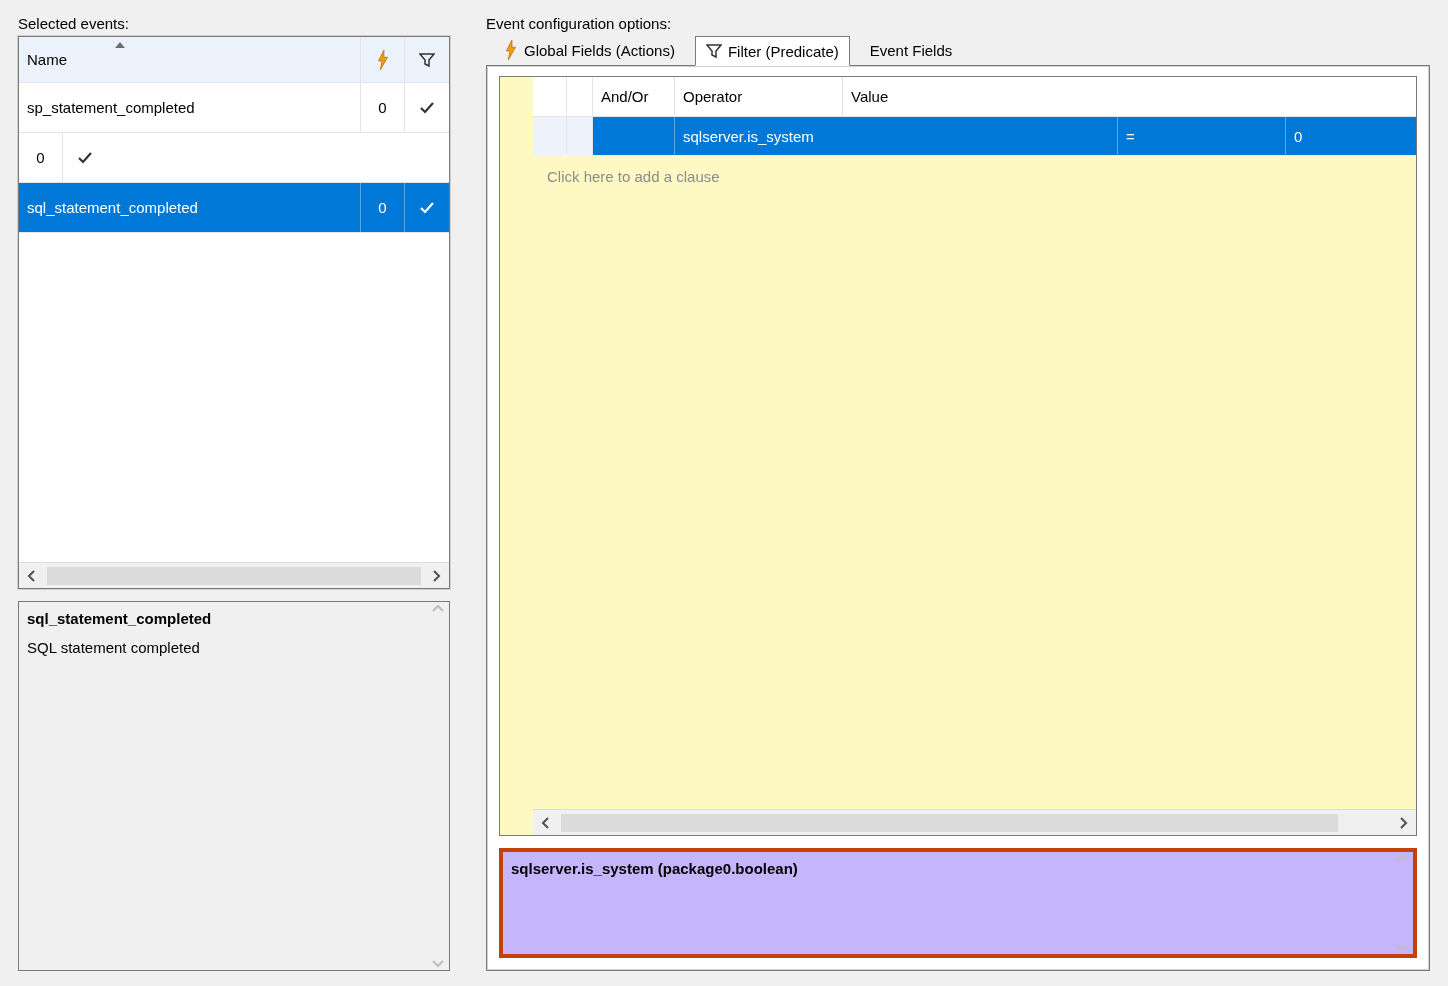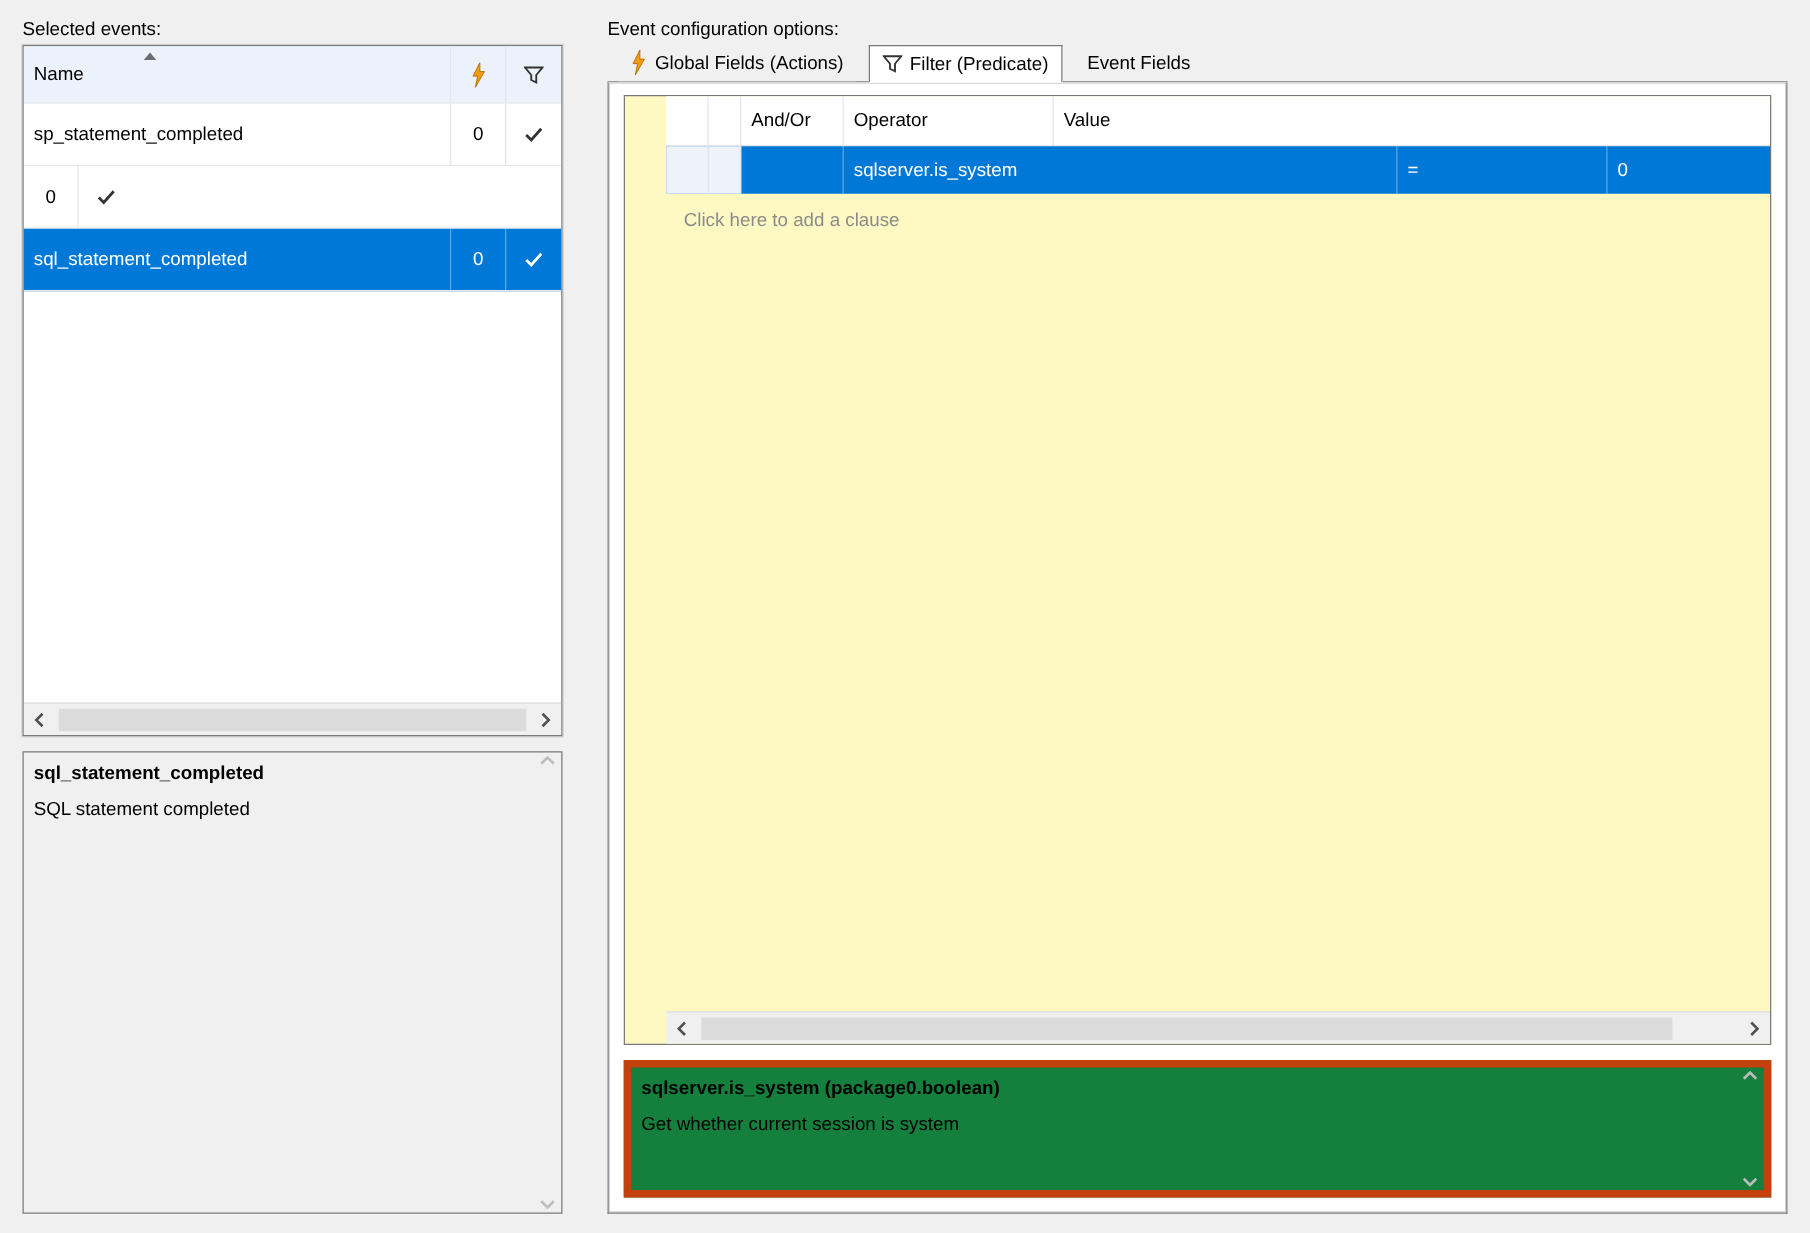--- a/index.html
+++ b/index.html
@@ -209,22 +209,22 @@
     border-right: 1px solid #e2e6ec;
   }
   .pg-row.add {
     height: 42px;
     color: #8b8b8b;
   }
   .pg-row.add .pg-cell { border-right: none; }
   .pg-body { flex: 1; }
   .pred-desc {
     margin-top: 12px;
-    border: 6px solid #c2410c;
-    background: #15803d;
+    border: 4px solid #c2410c;
+    background: #c4b5fd;
     padding: 8px 24px 8px 8px;
     height: 110px;
     position: relative;
   }
   
   .bolt-icon {
     width: 14px; height: 20px;
   }
   svg { display: block; }
 </style>
@@ -368,21 +368,20 @@
           <div class="hscroll-btn">
             <svg width="10" height="12" viewBox="0 0 10 12">
                 <path d="M3 1 L8 6 L3 11" fill="none" stroke="#505050" stroke-width="2"></path>
               </svg>
           </div>
         </div>
       </div>
 
       <div class="pred-desc">
         <div class="desc-title">sqlserver.is_system (package0.boolean)</div>
-        <div class="desc-body">Get whether current session is system</div>
         <div class="vscroll">
           <svg width="12" height="10" viewBox="0 0 12 10">
               <path d="M1 7 L6 2 L11 7" fill="none" stroke="#bdbdbd" stroke-width="2"></path>
             </svg>
           <svg width="12" height="10" viewBox="0 0 12 10">
               <path d="M1 3 L6 8 L11 3" fill="none" stroke="#bdbdbd" stroke-width="2"></path>
             </svg>
         </div>
       </div>
     </div>

